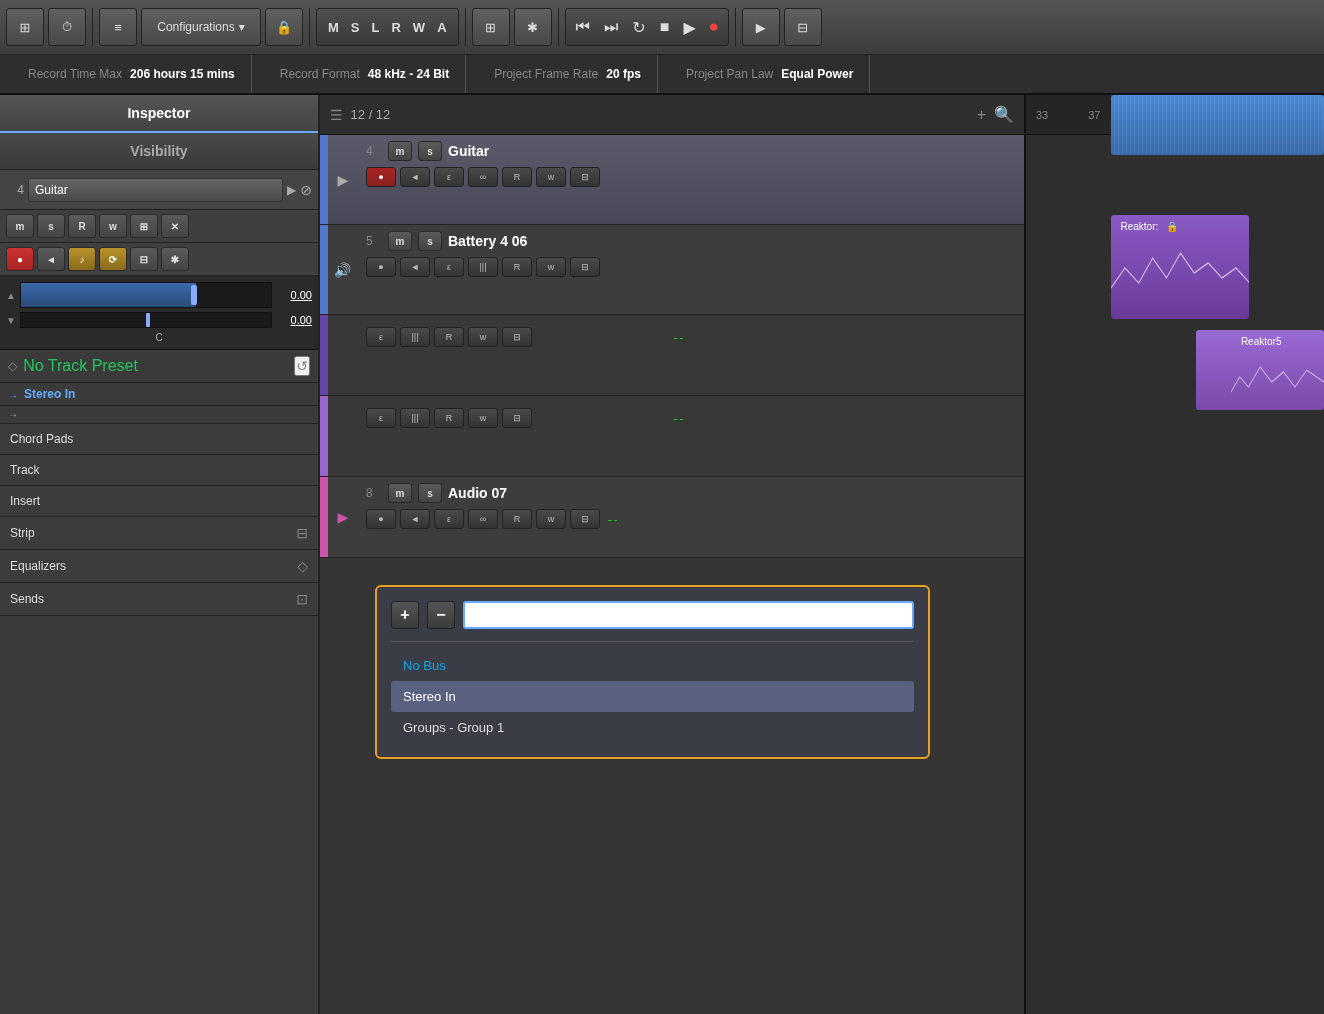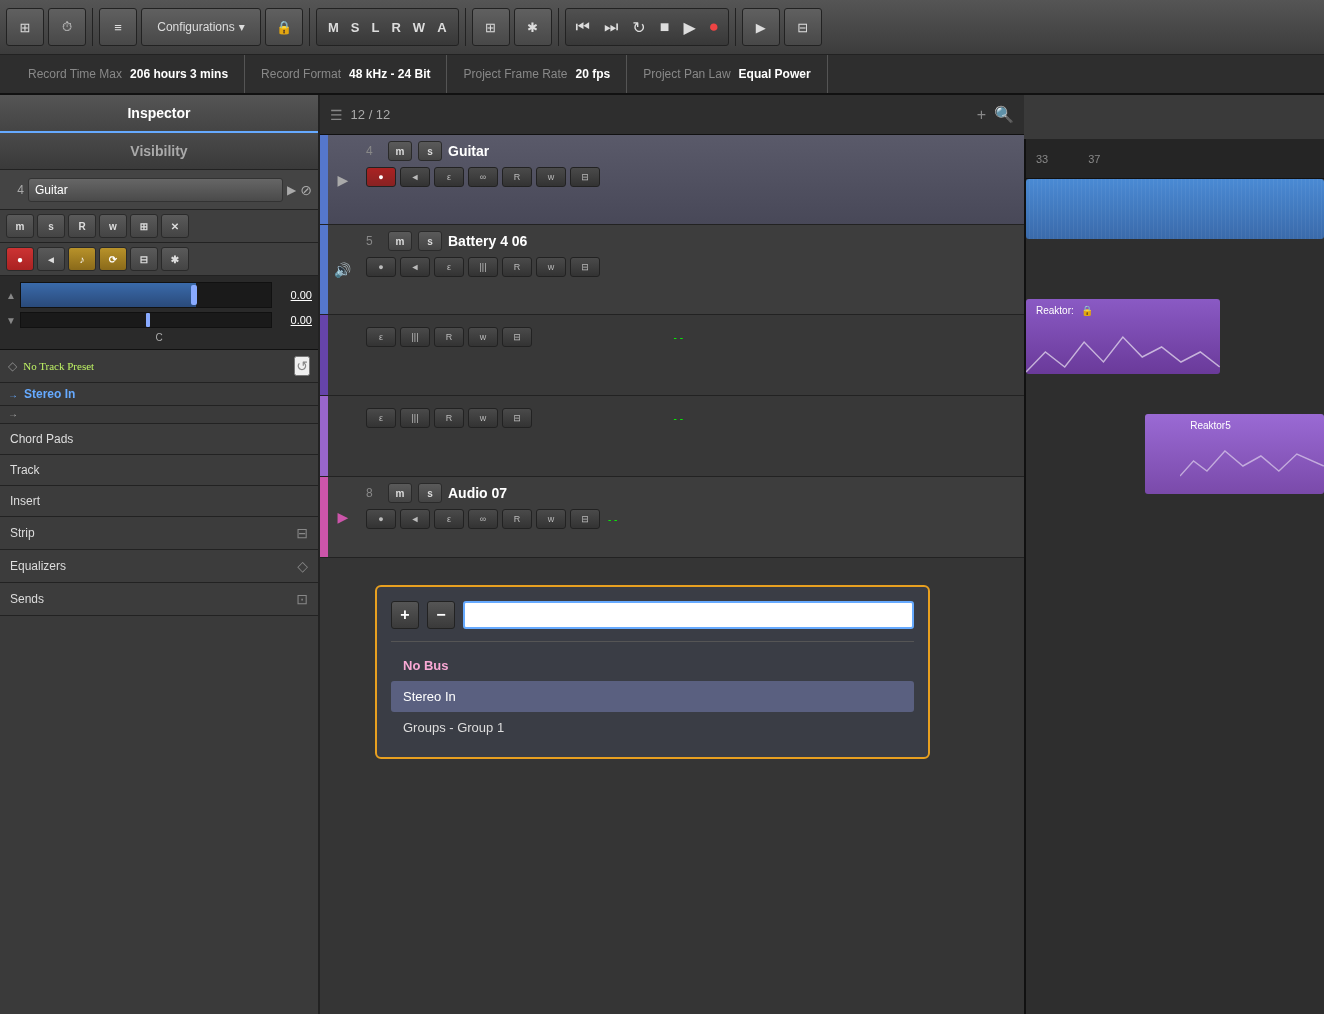--- a/index.html
+++ b/index.html
@@ -34,21 +34,21 @@
     }
     .transport-btn {
       background: none; border: none; color: #ddd; cursor: pointer; font-size: 16px; padding: 2px 6px;
     }
     .rec-btn { color: #e44; }
 
     
     #statusbar {
       display: flex; align-items: center; height: 40px;
       background: #2e2e2e; border-bottom: 2px solid #111;
-      padding: 0 12px; gap: 0; font-size: 12px;
+      padding: 0 12px; gap: 12px; font-size: 12px;
     }
     .status-item { display: flex; align-items: center; padding: 0 16px; border-right: 1px solid #555; height: 100%; }
     .status-label { color: #888; margin-right: 8px; }
     .status-value { color: #fff; font-weight: bold; }
 
     
     #main { display: flex; height: calc(1014px - 55px - 40px); }
 
     
     #inspector {
@@ -116,21 +116,21 @@
       position: absolute; top: 50%; transform: translateY(-50%);
       width: 4px; height: 14px; background: #8af; border-radius: 1px; left: 50%;
     }
 
     
     .preset-row {
       display: flex; align-items: center; padding: 6px 8px;
       background: #3a3a3a; border-bottom: 1px solid #222;
     }
     .preset-diamond { color: #888; margin-right: 6px; font-size: 12px; }
-    .preset-label { flex: 1; color: #bef264; font-size: 11px; font-family: Liberation Serif, serif; }
+    .preset-label { flex: 1; color: #22c55e; font-size: 16px; }
     .preset-reload { color: #888; cursor: pointer; font-size: 14px; }
 
     
     .stereo-row {
       display: flex; align-items: center; padding: 4px 8px;
       background: #3a3a3a; border-bottom: 1px solid #222;
     }
     .stereo-arrow { color: #6af; margin-right: 6px; font-size: 10px; }
     .stereo-label { color: #6af; font-size: 12px; font-weight: bold; }
 
@@ -182,21 +182,21 @@
     .track-area { flex: 1; min-height: 80px; position: relative; }
 
     
     .guitar-track { background: linear-gradient(180deg, #5a5a6a 0%, #484858 100%); }
     .battery-track { background: #3d3d3d; }
     .audio-track { background: #3d3d3d; }
 
     
     #timeline {
       width: 300px; background: #2e2e2e; border-left: 2px solid #111;
-      display: flex; flex-direction: column; margin-top: 44px;
+      display: flex; flex-direction: row;
     }
     .timeline-header {
       display: flex; height: 40px; border-bottom: 1px solid #111;
     }
     .timeline-ruler {
       flex: 1; background: #252525; display: flex; align-items: center;
       padding: 0 10px; gap: 40px;
     }
     .ruler-mark { color: #888; font-size: 11px; }
     .timeline-content { flex: 1; position: relative; }
@@ -227,21 +227,21 @@
       flex: 1; height: 28px; background: #fff; border: 2px solid #6af;
       border-radius: 3px; color: #000; font-size: 13px; padding: 0 6px;
       outline: none;
     }
     .dd-divider { height: 1px; background: #555; margin-bottom: 8px; }
     .dd-item {
       padding: 8px 12px; color: #ddd; cursor: pointer; border-radius: 3px;
       font-size: 13px;
     }
     .dd-item.selected { background: #5a6080; color: #fff; }
-    .dd-item.dimmed { color: #f9a8d4; font-weight: bold; }
+    .dd-item.dimmed { color: #0ea5e9; }
 
     
     .clip-decoration {
       position: absolute; right: 0; top: 0; bottom: 0; left: 0;
       background: repeating-linear-gradient(90deg, transparent 0px, transparent 3px, rgba(255,255,255,0.05) 3px, rgba(255,255,255,0.05) 4px);
     }
   </style>
 </head>
 <body>
 
@@ -277,21 +277,21 @@
     <button class="transport-btn rec-btn">⏺</button>
   </div>
   <div class="toolbar-separator"></div>
   <button class="toolbar-btn">▶</button>
   <button class="toolbar-btn">⊟</button>
 </div>
 
 <div id="statusbar">
   <div class="status-item">
     <span class="status-label">Record Time Max</span>
-    <span class="status-value">206 hours 3 mins</span>
+    <span class="status-value">206 hours 15 mins</span>
   </div>
   <div class="status-item">
     <span class="status-label">Record Format</span>
     <span class="status-value">48 kHz - 24 Bit</span>
   </div>
   <div class="status-item">
     <span class="status-label">Project Frame Rate</span>
     <span class="status-value">20 fps</span>
   </div>
   <div class="status-item">
@@ -538,21 +538,21 @@
         <span class="ruler-mark">33</span>
         <span class="ruler-mark">37</span>
       </div>
     </div>
     <div class="timeline-content">
 
       <div class="timeline-block tl-blue" style="top:0;left:0;width:100%;height:60px;">
         <div class="clip-decoration"></div>
       </div>
 
-      <div class="timeline-block tl-purple" style="top:120px;left:0;width:65%;height:75px;">
+      <div class="timeline-block tl-purple" style="top:120px;left:0;width:65%;height:104px;">
         <div style="display:flex; align-items:center; gap:4px; padding:4px 6px;">
           <span class="reaktor-label">Reaktor:</span>
           <span class="lock-icon">🔒</span>
         </div>
         <svg width="100%" height="60" viewBox="0 0 200 60" preserveAspectRatio="none">
           <polyline points="0,50 20,30 40,45 60,20 80,40 100,15 120,35 140,25 160,40 180,30 200,45" fill="none" stroke="rgba(255,255,255,0.6)" stroke-width="1.5"></polyline>
         </svg>
       </div>
 
       <div class="timeline-block tl-purple2" style="top:235px;left:40%;width:60%;height:80px;">

